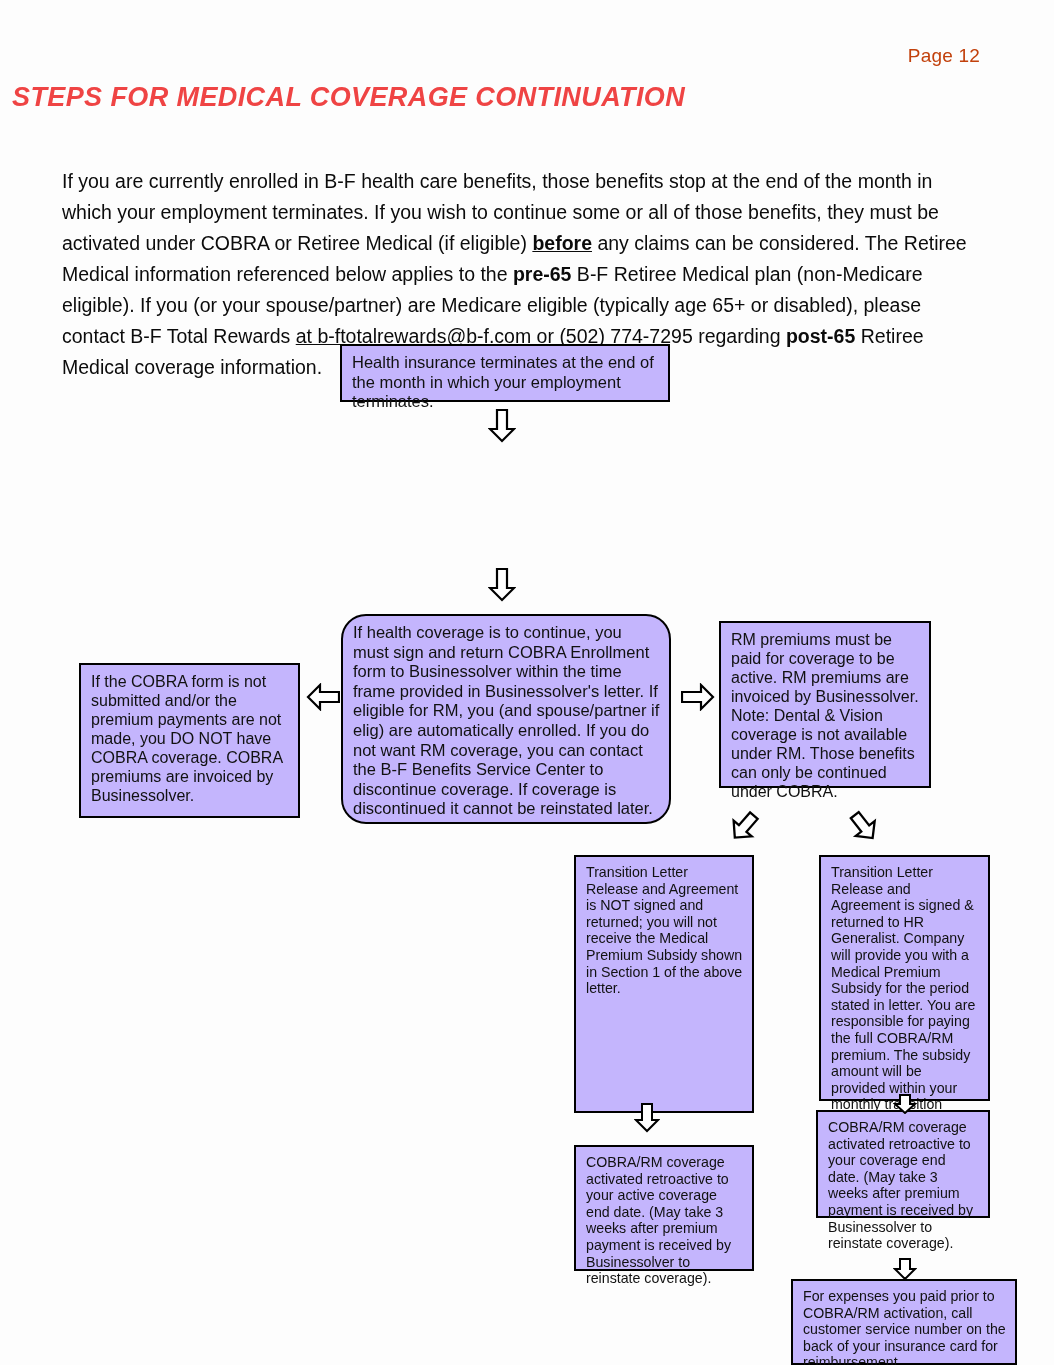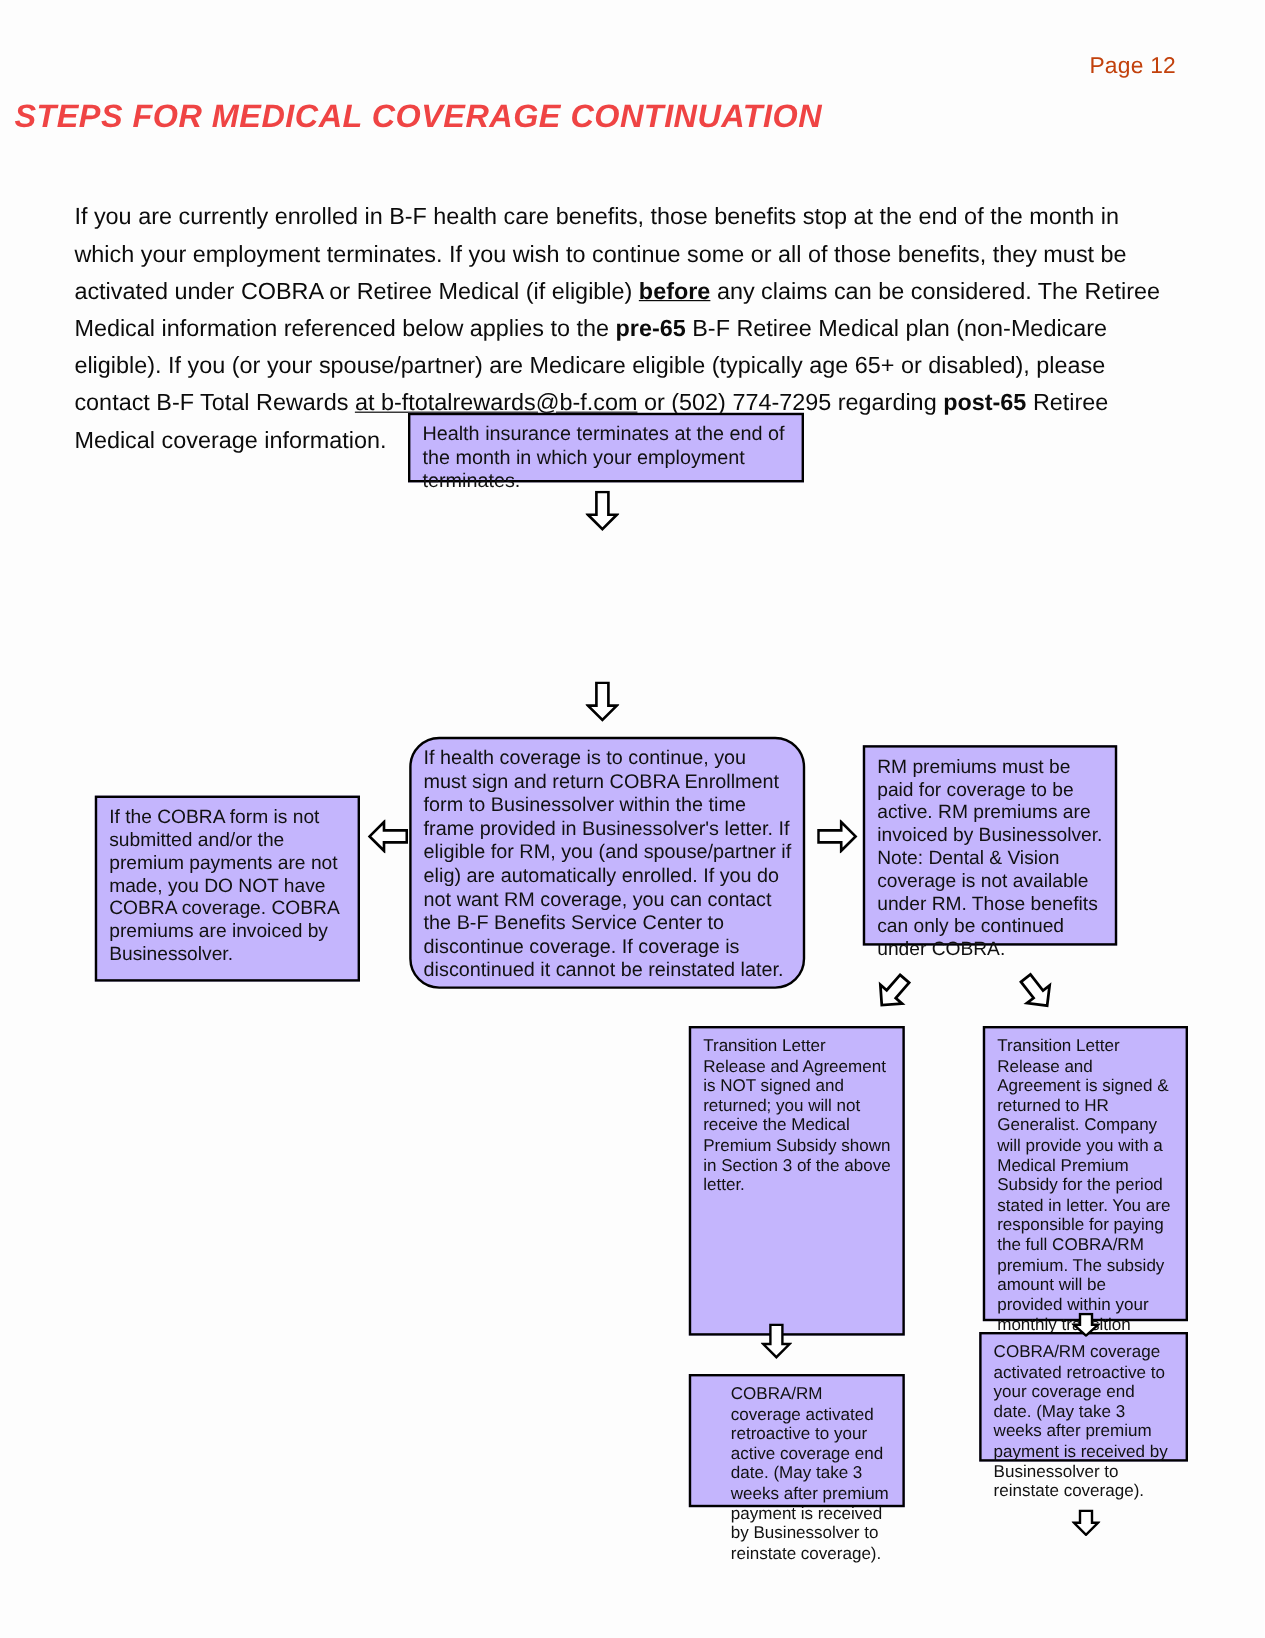--- a/index.html
+++ b/index.html
@@ -74,21 +74,21 @@
   .b-sm .txt { font-size: 14.2px; line-height: 16.6px; }
 
   
   #box-terminate   { left: 340px; top: 344px;  width: 330px; height: 58px; }
   #box-cobra-letter{ left: 340px; top: 451px;  width: 330px; height: 112px; }
   #box-continue    { left: 341px; top: 614px;  width: 330px; height: 210px; border-radius: 25px; }
   #box-not-submit  { left: 79px;  top: 663px;  width: 221px; height: 155px; }
   #box-rm-premiums { left: 719px; top: 621px;  width: 212px; height: 167px; }
   #box-tl-not      { left: 574px; top: 855px;  width: 180px; height: 258px; }
   #box-tl-signed   { left: 819px; top: 855px;  width: 171px; height: 246px; }
-  #box-cobra-left  { left: 574px; top: 1145px; width: 180px; height: 111px; padding-left: 23px; }
+  #box-cobra-left  { left: 574px; top: 1145px; width: 180px; height: 126px; }
   #box-cobra-right { left: 816px; top: 1110px; width: 174px; height: 108px; }
   #box-expenses    { left: 791px; top: 1279px; width: 226px; height: 86px; }
 
   
   .arrow {
     position: absolute;
     color: #000;
     line-height: 1;
   }
   .arrow svg { display: block; }
@@ -124,35 +124,38 @@
 
   <div class="box b-md" id="box-rm-premiums">
     <span class="txt">RM premiums must be paid for coverage to be active. RM premiums are invoiced by Businessolver. Note: Dental &amp; Vision coverage is not available under RM. Those benefits can only be continued under COBRA.</span>
   </div>
 
   <div class="box b-md" id="box-not-submit">
     <span class="txt">If the COBRA form is not submitted and/or the premium payments are not made, you DO NOT have COBRA coverage. COBRA premiums are invoiced by Businessolver.</span>
   </div>
 
   <div class="box b-sm" id="box-tl-not">
-    <span class="txt">Transition Letter Release and Agreement is NOT signed and returned; you will not receive the Medical Premium Subsidy shown in Section 3 of the above letter.</span>
+    <span class="txt">Transition Letter Release and Agreement is NOT signed and returned; you will not receive the Medical Premium Subsidy shown in Section 1 of the above letter.</span>
   </div>
 
   <div class="box b-sm" id="box-tl-signed">
     <span class="txt">Transition Letter Release and Agreement is signed &amp; returned to HR Generalist. Company will provide you with a Medical Premium Subsidy for the period stated in letter. You are responsible for paying the full COBRA/RM premium. The subsidy amount will be provided within your monthly transition amount.</span>
   </div>
 
   <div class="box b-sm" id="box-cobra-left">
     <span class="txt">COBRA/RM coverage activated retroactive to your active coverage end date. (May take 3 weeks after premium payment is received by Businessolver to reinstate coverage).</span>
   </div>
 
   <div class="box b-sm" id="box-cobra-right">
     <span class="txt">COBRA/RM coverage activated retroactive to your coverage end date. (May take 3 weeks after premium payment is received by Businessolver to reinstate coverage).</span>
   </div>
 
+  <div class="box b-sm" id="box-expenses">
+    <span class="txt">For expenses you paid prior to COBRA/RM activation, call customer service number on the back of your insurance card for reimbursement.</span>
+  </div>
 
   <div class="arrow" id="arr-down-1">
     <svg width="28" height="34" viewBox="0 0 28 34">
         <path d="M9 1 H19 V20 H26 L14 32 L2 20 H9 Z" fill="#fff" stroke="#000" stroke-width="2.2" stroke-linejoin="miter"></path>
       </svg>
   </div>
 
   <div class="arrow" id="arr-down-2">
     <svg width="28" height="34" viewBox="0 0 28 34">
         <path d="M9 1 H19 V20 H26 L14 32 L2 20 H9 Z" fill="#fff" stroke="#000" stroke-width="2.2" stroke-linejoin="miter"></path>

